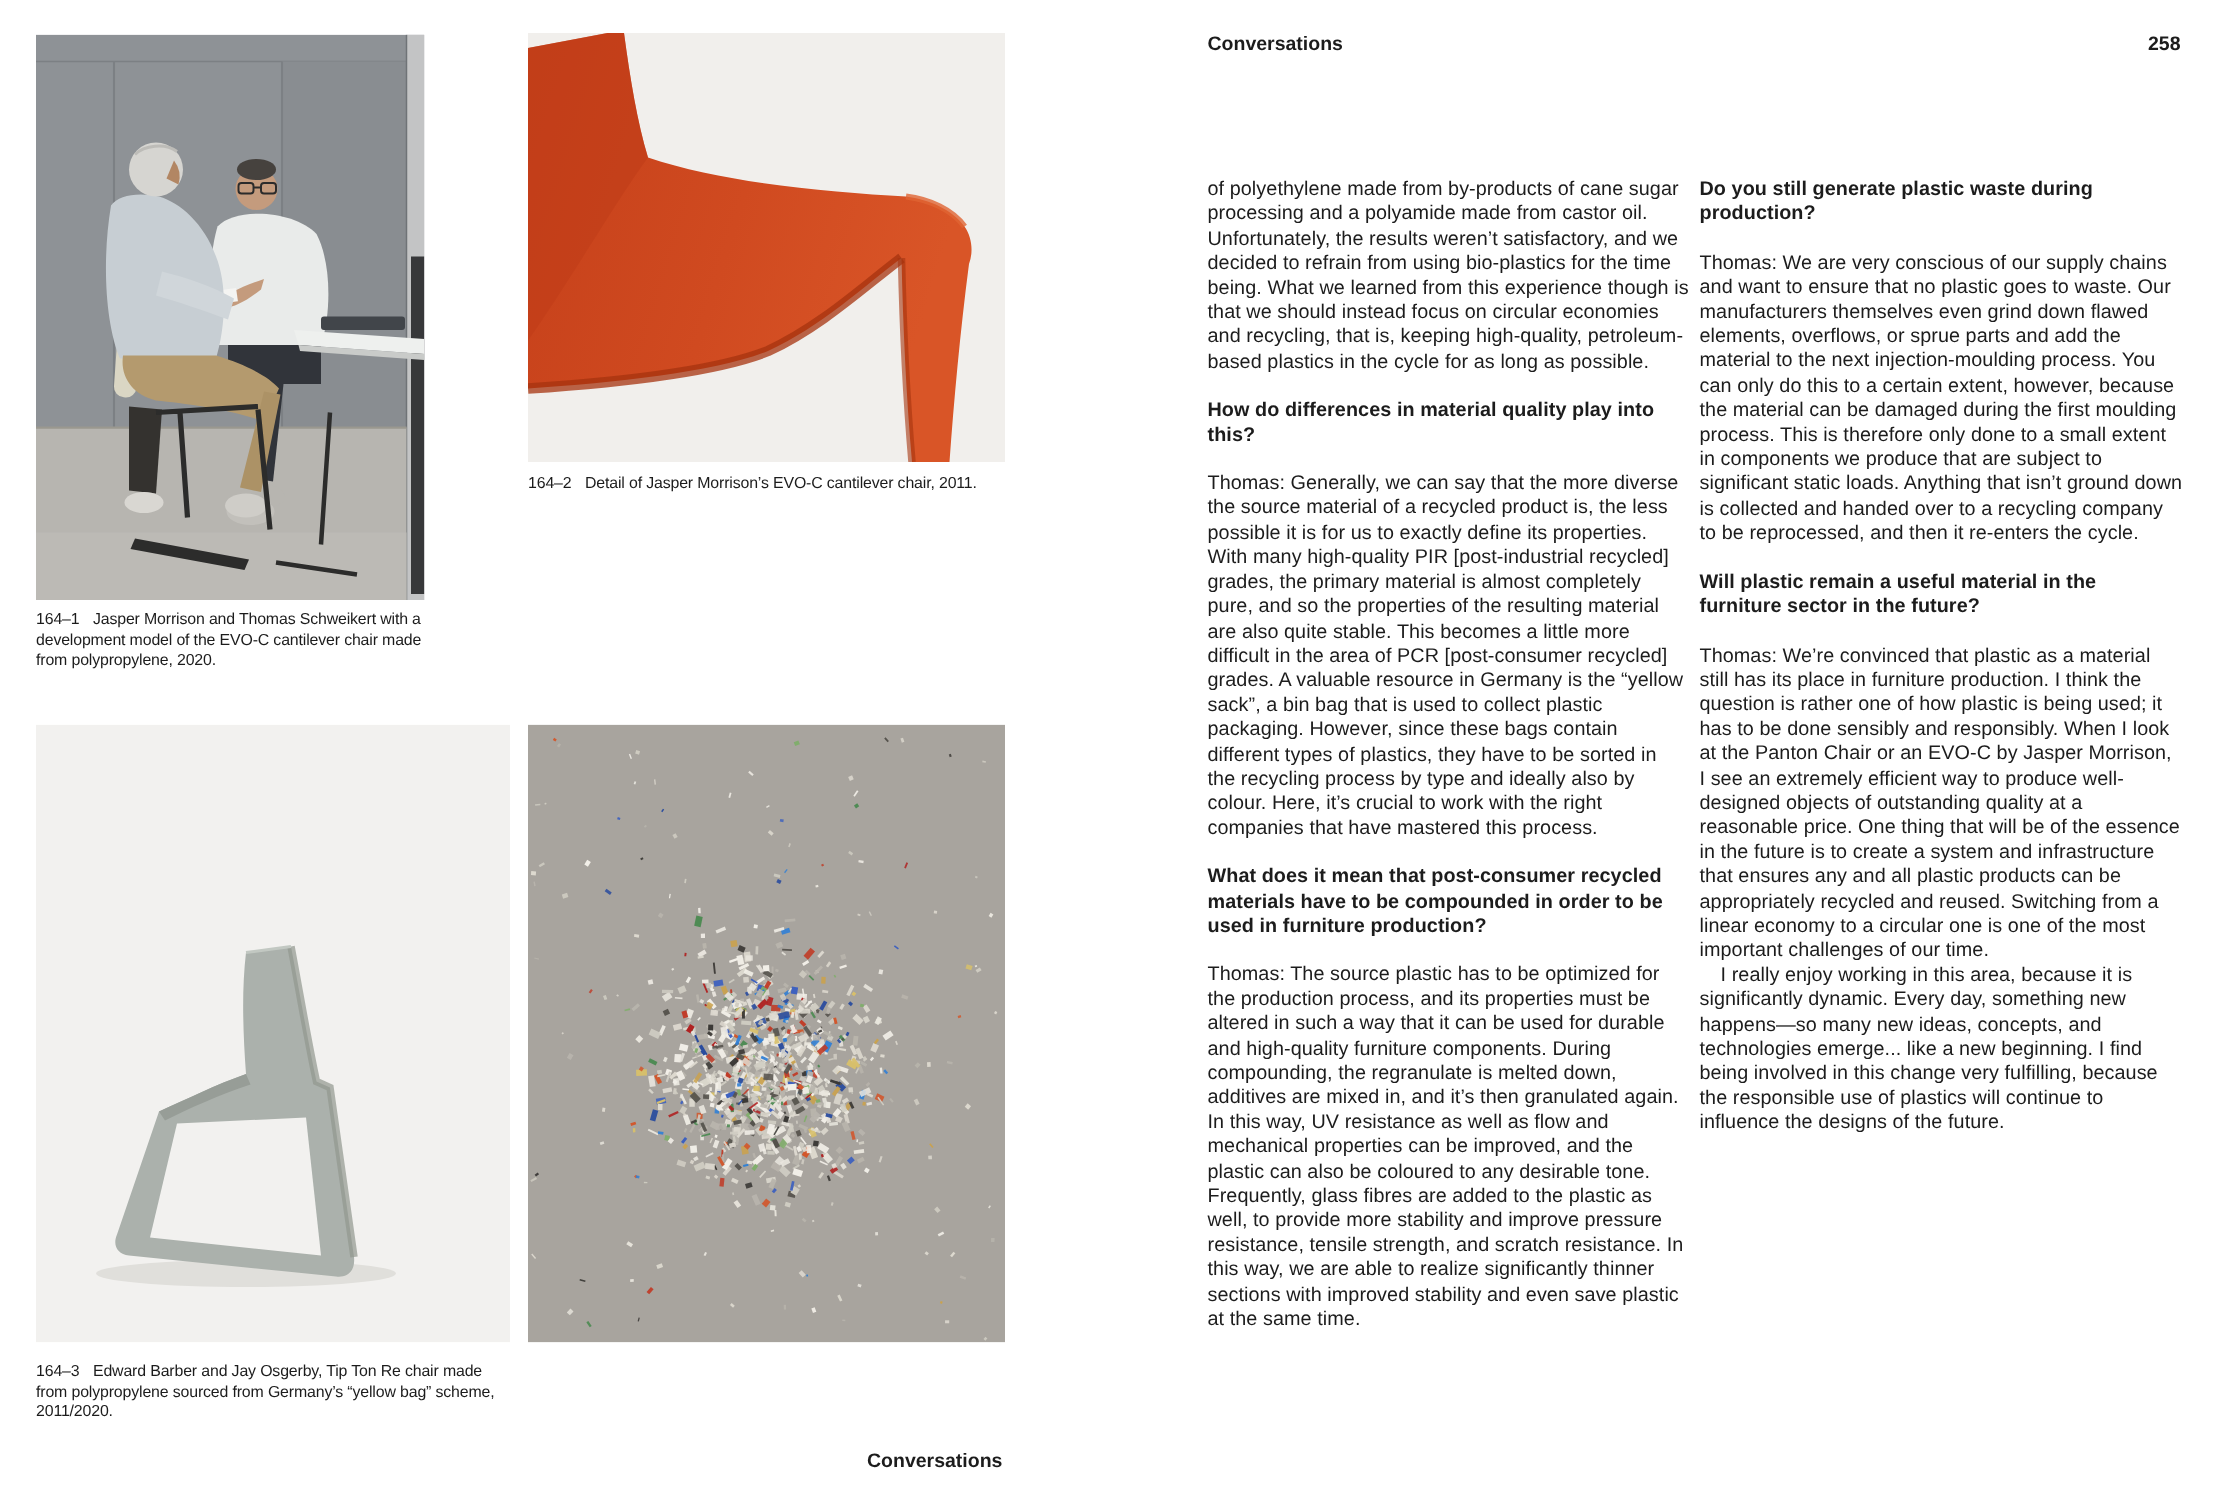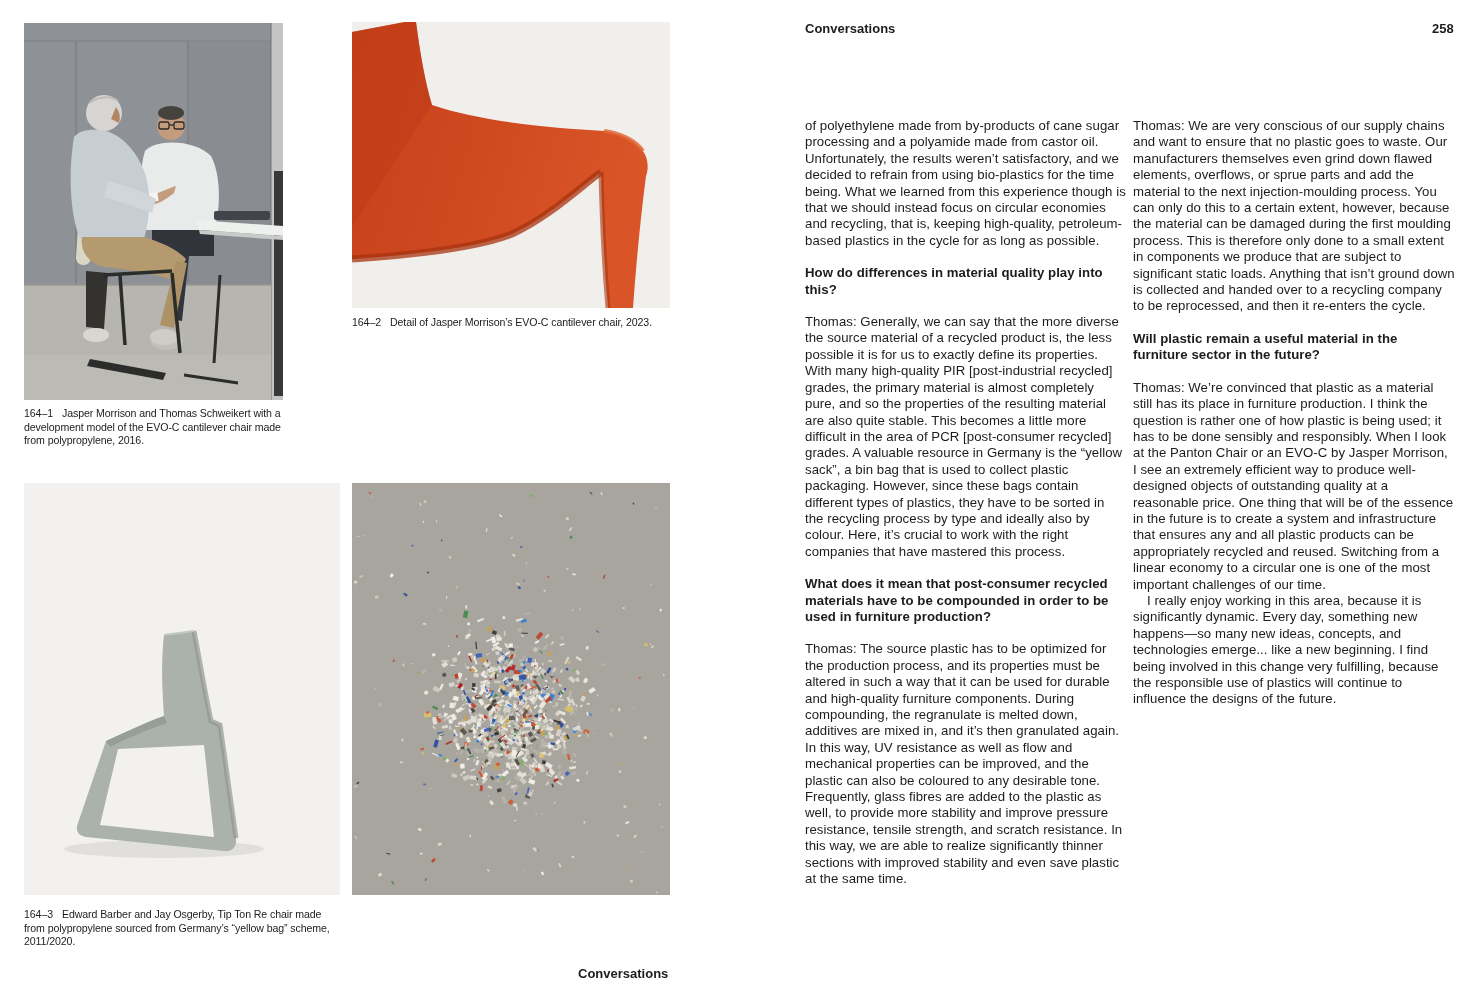--- a/index.html
+++ b/index.html
@@ -73,21 +73,21 @@
       <path d="M62,248 L84,250 L80,306 L62,304 Z" fill="#34322f"></path>
       <ellipse cx="72" cy="312" rx="13" ry="7" fill="#d9d7d2"></ellipse>
       <ellipse cx="140" cy="314" rx="14" ry="8" fill="#cfcdc8"></ellipse>
 
       <path d="M96,252 L101,322 M148,250 L156,330 M80,252 L148,248" stroke="#2c2c2b" stroke-width="3.5" fill="none"></path>
       <polygon points="66,336 142,350 139,357 63,343" fill="#2c2c2b"></polygon>
     </svg>
   </div>
 
   <div class="caption" style="left:24px;top:407px;width:280px;">
-    <span class="num">164–1</span><span>Jasper Morrison and Thomas Schweikert with a development model of the EVO-C cantilever chair made from polypropylene, 2016.</span>
+    <span class="num">164–1</span><span>Jasper Morrison and Thomas Schweikert with a development model of the EVO-C cantilever chair made from polypropylene, 2020.</span>
   </div>
 
   <div class="photo" style="left:352px;top:22px;width:318px;height:286px;">
     <svg width="318" height="286" viewBox="0 0 318 286">
       <defs>
         <linearGradient id="gradOrange" x1="0" y1="0" x2="1" y2="0.3">
           <stop offset="0" stop-color="#c5401a"></stop>
           <stop offset="0.55" stop-color="#d04a20"></stop>
           <stop offset="1" stop-color="#d95527"></stop>
         </linearGradient>
@@ -95,21 +95,21 @@
       <rect width="318" height="286" fill="#f1efec"></rect>
       <path d="M0,10 L53,0 L64,0 C68,30 73,60 80,83 C130,100 200,106 252,109 C268,111 283,118 291,129 C296,136 297,146 294,154 C288,200 284,245 281,286 L256,286 C252,240 250,195 249,150 C225,168 195,196 160,212 C125,226 60,233 0,237 Z" fill="url(#gradOrange)"></path>
       <path d="M0,10 L53,0 L64,0 C68,30 73,60 80,83 C60,110 25,170 0,205 Z" fill="#bf3d18" opacity="0.55"></path>
       <path d="M249,150 C225,168 195,196 160,212 C125,226 60,233 0,237" stroke="#a5330f" stroke-width="7" fill="none" opacity="0.75"></path>
       <path d="M249,150 C250,195 252,240 256,286" stroke="#a5330f" stroke-width="5" fill="none" opacity="0.6"></path>
       <path d="M252,109 C268,111 283,118 291,129" stroke="#e06433" stroke-width="4" fill="none" opacity="0.8"></path>
     </svg>
   </div>
 
   <div class="caption" style="left:352px;top:316px;width:318px;">
-    <span class="num">164–2</span><span>Detail of Jasper Morrison’s EVO-C cantilever chair, 2023.</span>
+    <span class="num">164–2</span><span>Detail of Jasper Morrison’s EVO-C cantilever chair, 2011.</span>
   </div>
 
   <div class="photo" style="left:24px;top:483px;width:316px;height:412px;">
     <svg width="316" height="412" viewBox="0 0 316 412">
       <rect width="316" height="412" fill="#f2f1ef"></rect>
       <ellipse cx="140" cy="366" rx="100" ry="9" fill="#e0dfdb"></ellipse>
       <path d="M140,152 L170,148 C176,180 181,210 187,238 L196,242 L212,355 C213,364 208,369 200,368 L62,354 C54,353 51,347 54,340 L82,258 C100,250 120,240 140,233 C138,205 137,178 140,152 Z" fill="#abb1ac"></path>
       <path d="M94,266 L76,342 L190,354 L180,262 Z" fill="#f2f1ef"></path>
       <path d="M170,148 C176,180 181,210 187,238 L196,242 L212,355" stroke="#91978f" stroke-width="5" fill="none" opacity="0.7"></path>
       <path d="M82,258 C100,250 120,240 140,233 L143,240 C122,247 102,256 86,264 Z" fill="#979d97"></path>
@@ -1180,18 +1180,19 @@
   <div class="runhead" style="left:695px;top:21px;">258</div>
 
   <div class="col" id="col1" style="left:68px;top:118px;">
       <div class="a">of polyethylene made from by-products of cane sugar processing and a polyamide made from castor oil. Unfortunately, the results weren’t satisfactory, and we decided to refrain from using bio-plastics for the time being. What we learned from this experience though is that we should instead focus on circular economies and recycling, that is, keeping high-quality, petroleum-based plastics in the cycle for as long as possible.</div>
       <div class="q">How do differences in material quality play into this?</div>
       <div class="a">Thomas: Generally, we can say that the more diverse the source material of a recycled product is, the less possible it is for us to exactly define its properties. With many high-quality PIR [post-industrial recycled] grades, the primary material is almost completely pure, and so the properties of the resulting material are also quite stable. This becomes a little more difficult in the area of PCR [post-consumer recycled] grades. A valuable resource in Germany is the “yellow sack”, a bin bag that is used to collect plastic packaging. However, since these bags contain different types of plastics, they have to be sorted in the recycling process by type and ideally also by colour. Here, it’s crucial to work with the right companies that have mastered this process.</div>
       <div class="q">What does it mean that post-consumer recycled materials have to be compounded in order to be used in furniture production?</div>
       <div class="a">Thomas: The source plastic has to be optimized for the production process, and its properties must be altered in such a way that it can be used for durable and high-quality furniture components. During compounding, the regranulate is melted down, additives are mixed in, and it’s then granulated again. In this way, UV resistance as well as flow and mechanical properties can be improved, and the plastic can also be coloured to any desirable tone. Frequently, glass fibres are added to the plastic as well, to provide more stability and improve pressure resistance, tensile strength, and scratch resistance. In this way, we are able to realize significantly thinner sections with improved stability and even save plastic at the same time.</div>
     </div>
   <div class="col" id="col2" style="left:396px;top:118px;width:322px;">
+      <div class="q">Do you still generate plastic waste during production?</div>
       <div class="a">Thomas: We are very conscious of our supply chains and want to ensure that no plastic goes to waste. Our manufacturers themselves even grind down flawed elements, overflows, or sprue parts and add the material to the next injection-moulding process. You can only do this to a certain extent, however, because the material can be damaged during the first moulding process. This is therefore only done to a small extent in components we produce that are subject to significant static loads. Anything that isn’t ground down is collected and handed over to a recycling company to be reprocessed, and then it re-enters the cycle.</div>
       <div class="q">Will plastic remain a useful material in the furniture sector in the future?</div>
       <div class="a">Thomas: We’re convinced that plastic as a material still has its place in furniture production. I think the question is rather one of how plastic is being used; it has to be done sensibly and responsibly. When I look at the Panton Chair or an EVO-C by Jasper Morrison, I see an extremely efficient way to produce well-designed objects of outstanding quality at a reasonable price. One thing that will be of the essence in the future is to create a system and infrastructure that ensures any and all plastic products can be appropriately recycled and reused. Switching from a linear economy to a circular one is one of the most important challenges of our time.</div>
       <div class="a indent">I really enjoy working in this area, because it is significantly dynamic. Every day, something new happens—so many new ideas, concepts, and technologies emerge... like a new beginning. I find being involved in this change very fulfilling, because the responsible use of plastics will continue to influence the designs of the future.</div>
     </div>
 </div>
 
 </body></html>

